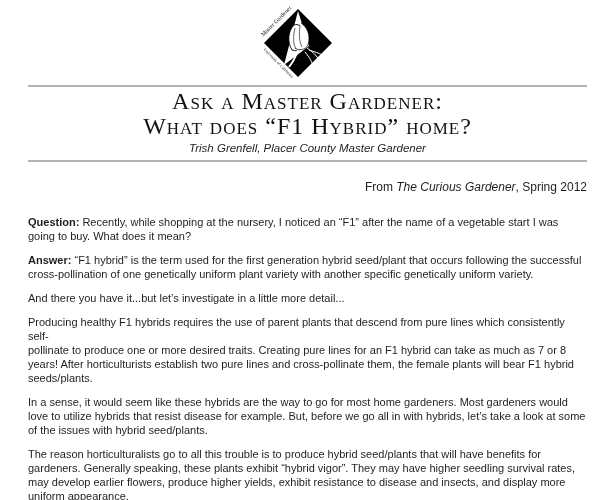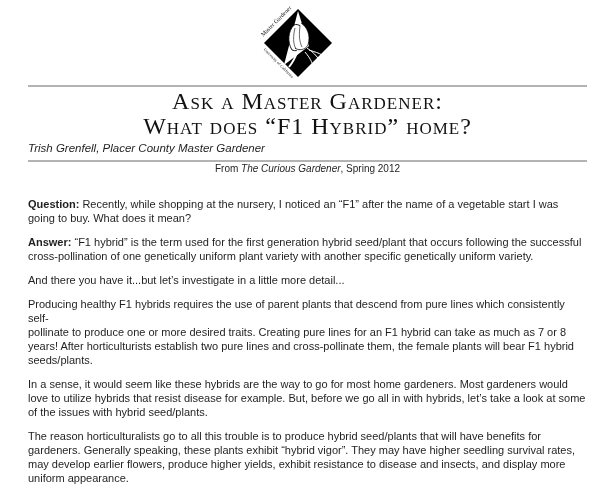--- a/index.html
+++ b/index.html
@@ -36,32 +36,32 @@
     font-family: "Liberation Serif", serif;
     font-variant: small-caps;
     font-weight: 400;
     font-size: 24px;
     line-height: 25px;
     letter-spacing: 1px;
     color: #121212;
   }
   h1.title .tline { display: block; }
   .byline {
-    text-align: left;
+    text-align: center;
     font-style: italic;
     font-size: 11.5px;
     line-height: 14px;
     margin-top: 2px;
     color: #1f1f1f;
   }
   .source {
-    text-align: center;
-    font-size: 10px;
+    text-align: right;
+    font-size: 12px;
     line-height: 14px;
-    margin-top: 0;
+    margin-top: 18px;
     color: #1f1f1f;
   }
   .article { margin-top: 0; }
   .article p.para {
     margin: 10px 0 0 0;
     font-size: 11px;
     line-height: 14px;
     white-space: pre-line;
     color: #1f1f1f;
   }

